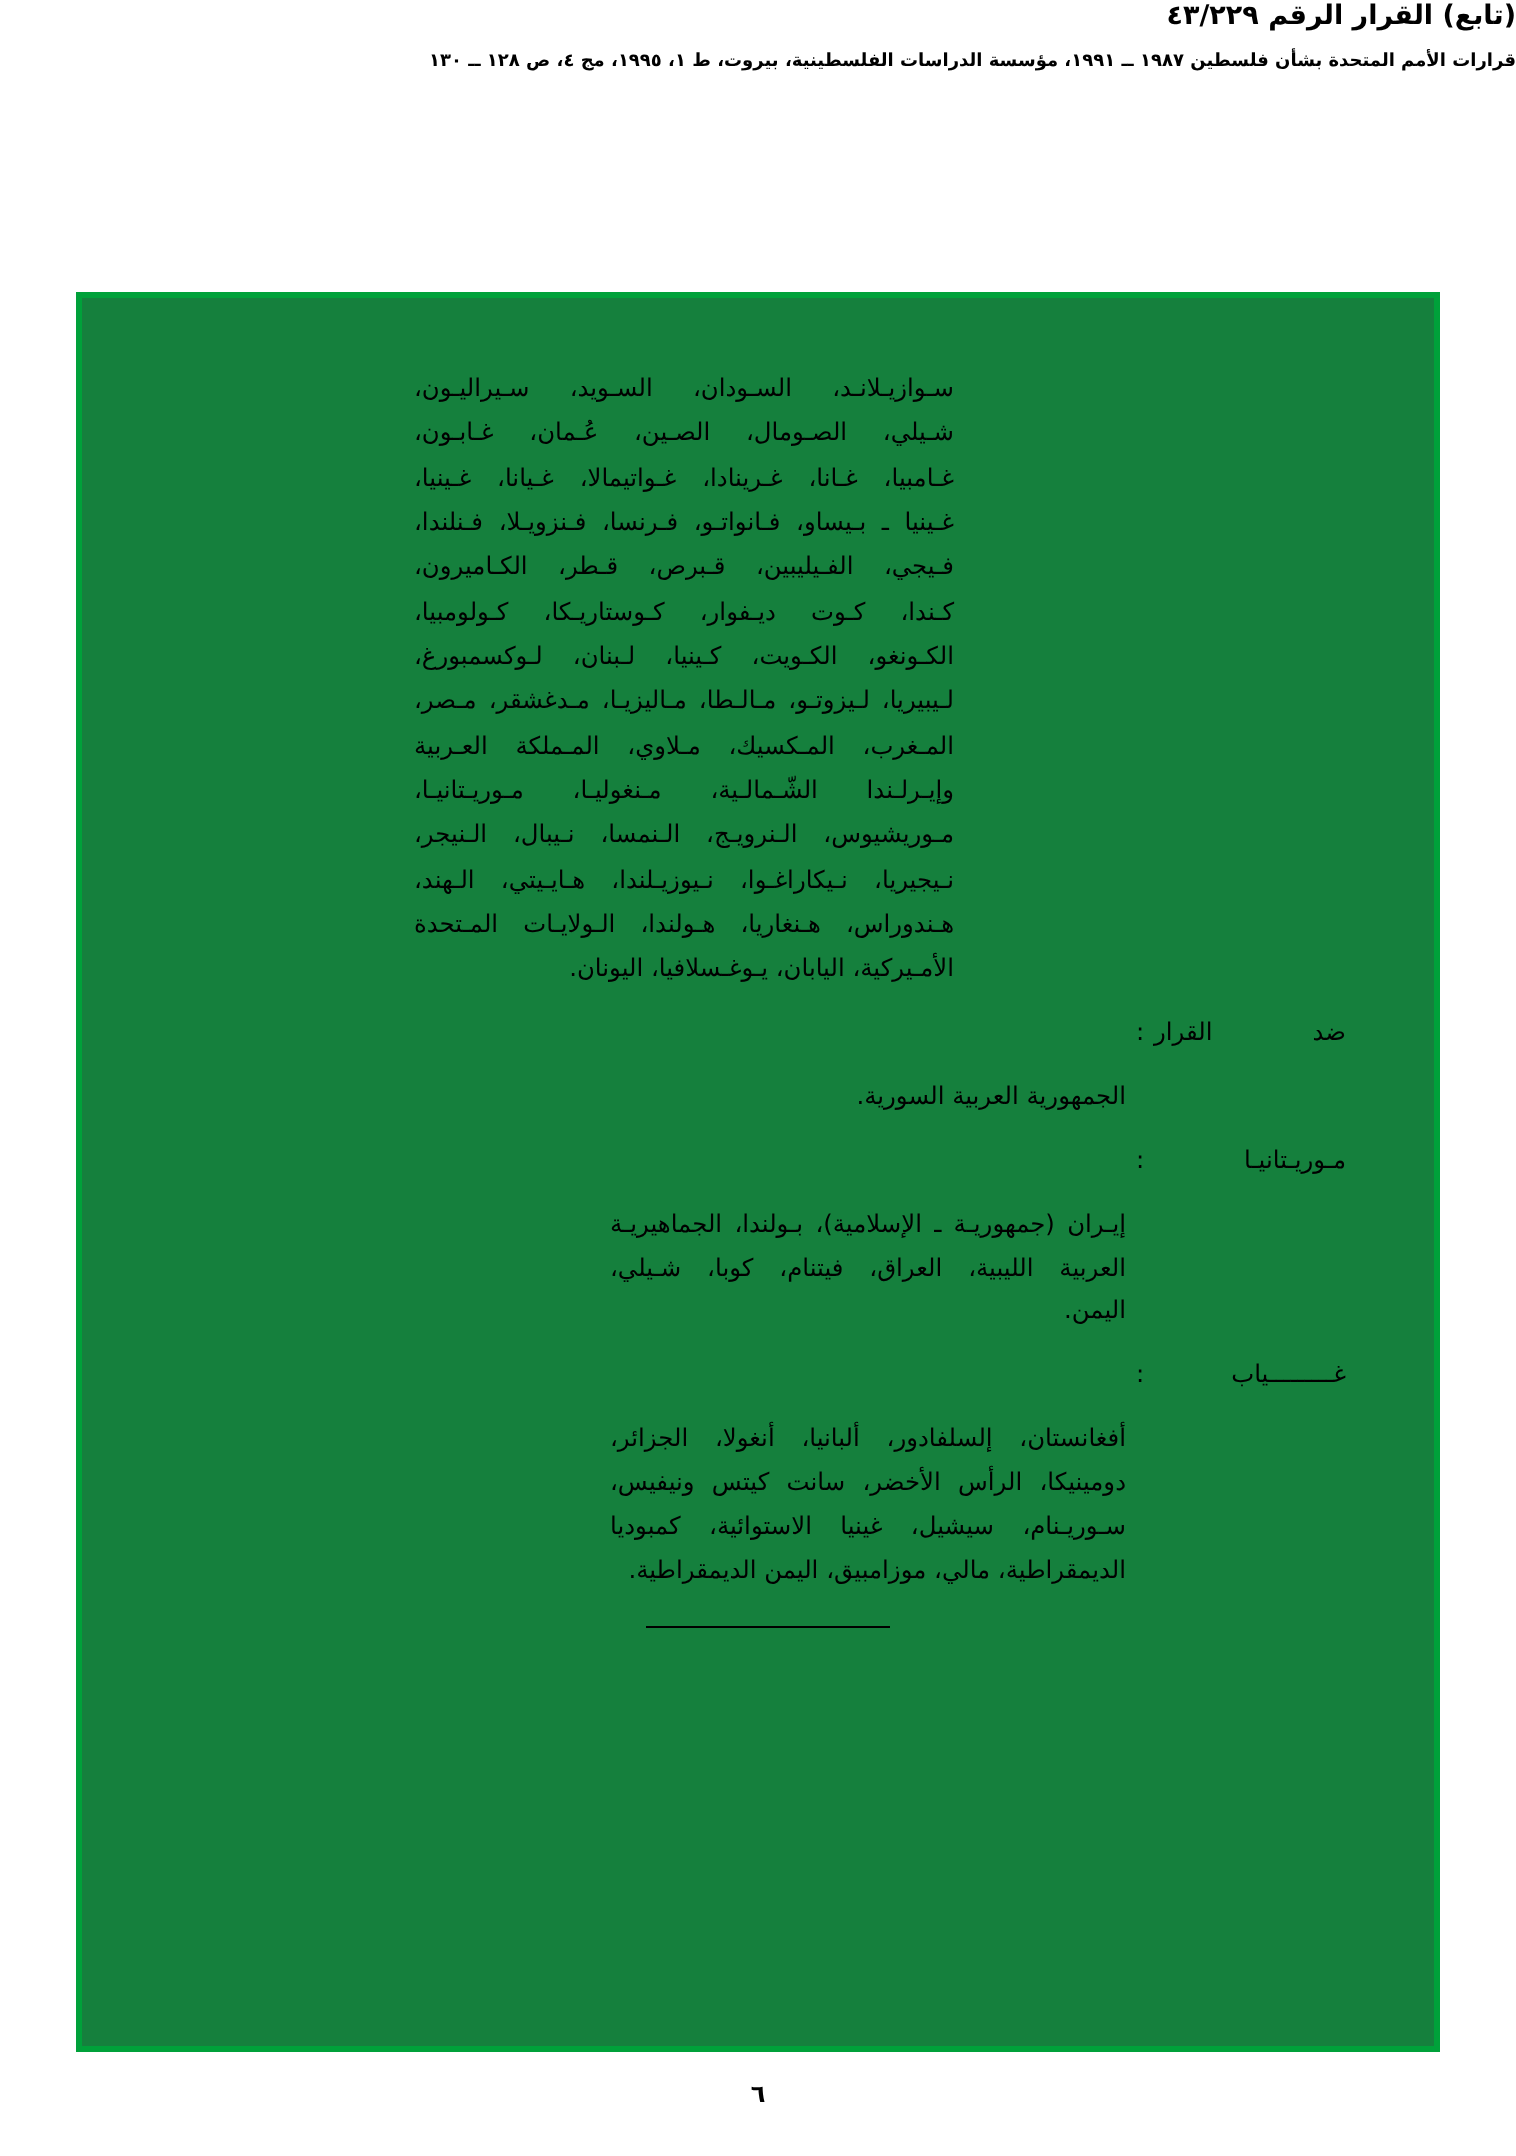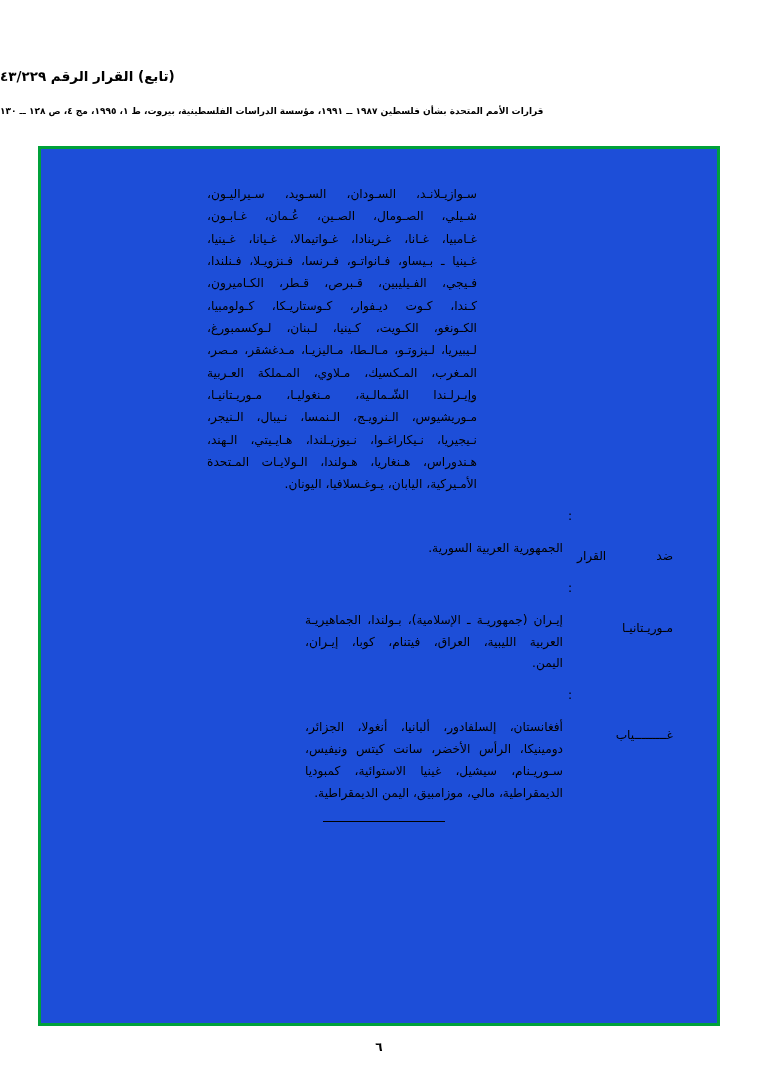--- a/index.html
+++ b/index.html
@@ -15,44 +15,43 @@
     position: relative;
     overflow: hidden;
   }
   .page {
     position: relative;
     width: 758px;
     height: 1078px;
     box-sizing: border-box;
   }
   .doc-header {
-    text-align: left;
-    padding-top: 68px;
+    text-align: right;
   }
   .doc-title {
     font-size: 13.5px;
     font-weight: bold;
     letter-spacing: 0px;
     direction: rtl;
   }
   .doc-subtitle {
     font-size: 9px;
     font-weight: bold;
-    margin-top: 22px;
+    margin-top: 10px;
     direction: rtl;
   }
   .green-frame {
     position: absolute;
     left: 38px;
     top: 146px;
     width: 682px;
     height: 880px;
     border: 3px solid #00a13a;
     box-sizing: border-box;
-    background: #1d4ed8;
+    background: #15803d;
   }
   .content {
     position: absolute;
     left: 0;
     top: 0;
     width: 100%;
     height: 100%;
     box-sizing: border-box;
     padding: 30px 44px;
   }
@@ -77,21 +76,20 @@
     font-size: 12.2px;
     line-height: 1.8;
   }
   .vote-label {
     width: 96px;
     flex: 0 0 96px;
     text-align: justify;
     text-align-last: justify;
     direction: rtl;
     white-space: nowrap;
-    margin-top: 40px;
   }
   .vote-colon {
     width: 14px;
     flex: 0 0 14px;
     text-align: center;
   }
   .vote-text {
     width: 258px;
     flex: 0 0 258px;
     text-align: justify;
@@ -155,21 +153,21 @@
             <div class="vote-colon">:</div>
             <div class="vote-text single">
               <div style="text-align-last: right;">الجمهورية العربية السورية.</div>
             </div>
           </div>
           <div class="vote-row">
             <div class="vote-label">مـوريـتانيـا</div>
             <div class="vote-colon">:</div>
             <div class="vote-text">
               <div>إيـران (جمهوريـة ـ الإسلامية)، بـولندا، الجماهيريـة</div>
-              <div>العربية الليبية، العراق، فيتنام، كوبا، إيـران،</div>
+              <div>العربية الليبية، العراق، فيتنام، كوبا، شـيلي،</div>
               <div style="text-align-last: right;">اليمن.</div>
             </div>
           </div>
           <div class="vote-row">
             <div class="vote-label">غـــــــــياب</div>
             <div class="vote-colon">:</div>
             <div class="vote-text">
               <div>أفغانستان، إلسلفادور، ألبانيا، أنغولا، الجزائر،</div>
               <div>دومينيكا، الرأس الأخضر، سانت كيتس ونيفيس،</div>
               <div>سـوريـنام، سيشيل، غينيا الاستوائية، كمبوديا</div>

